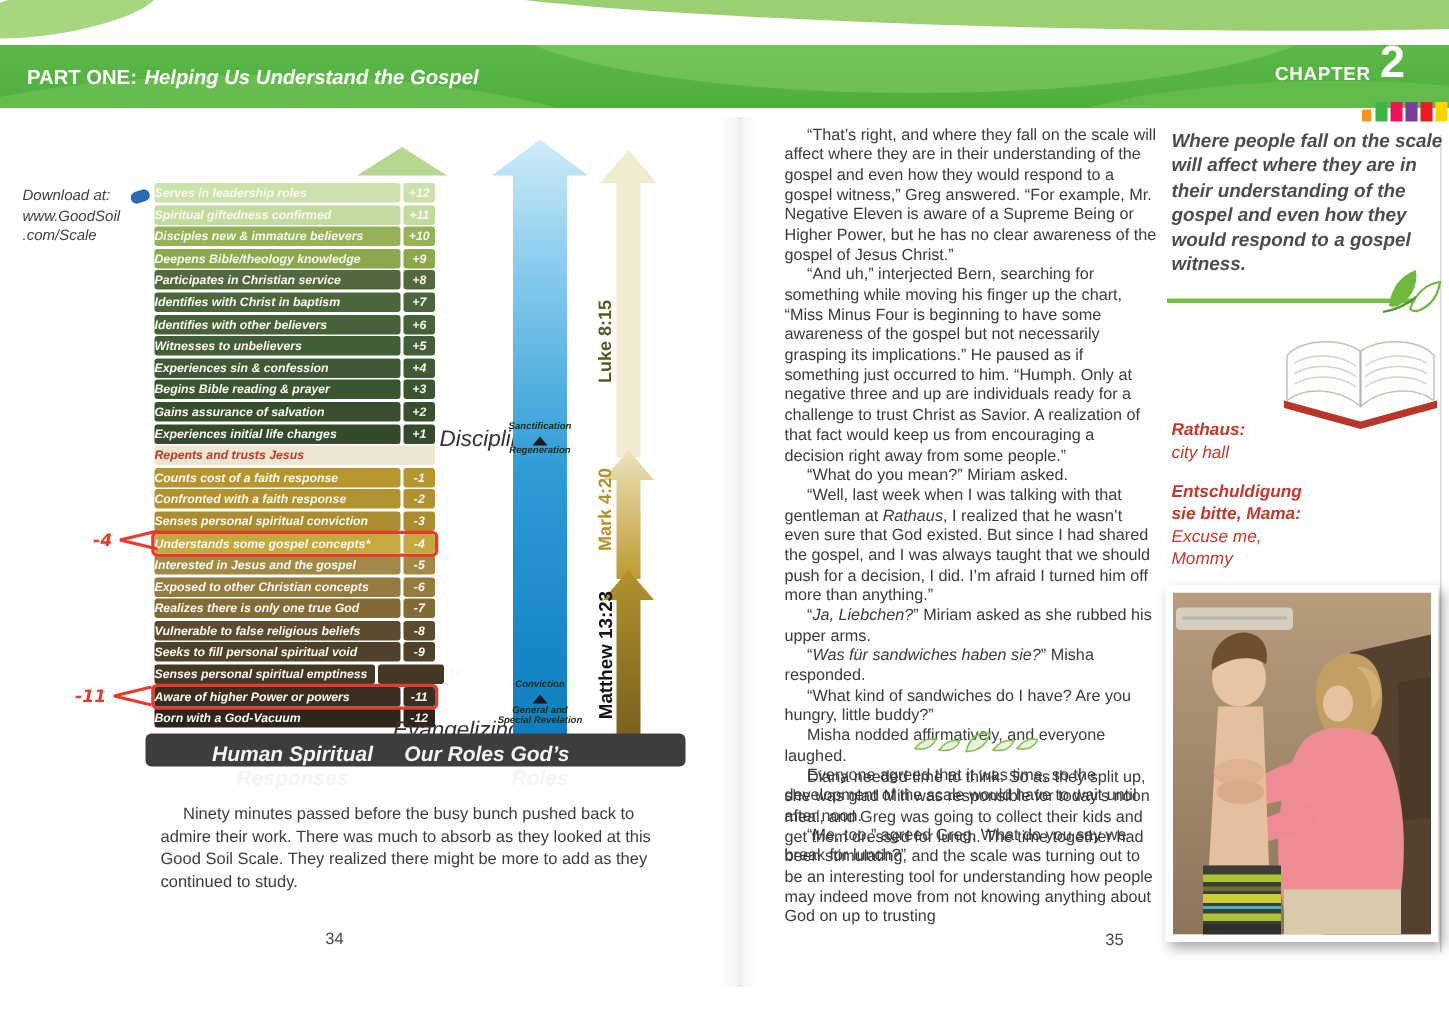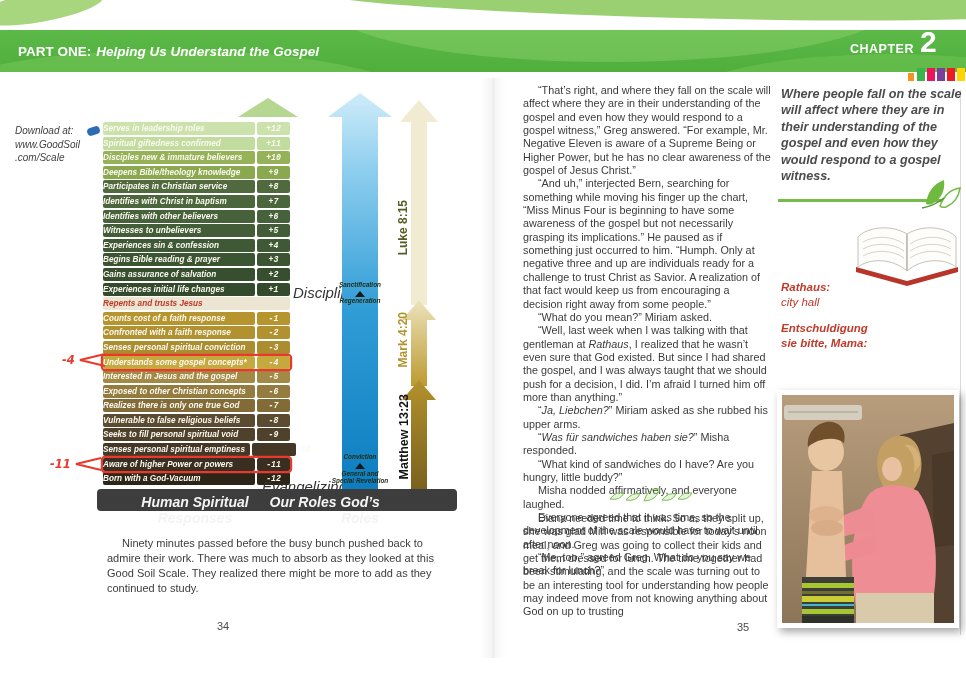--- a/index.html
+++ b/index.html
@@ -44,22 +44,22 @@
 
   .green-tip { position:absolute; left:238px; top:98px; width:0; height:0;
                border-left:30px solid transparent; border-right:30px solid transparent;
                border-bottom:19px solid #b5d78f; }
 
   #scale-rows { position:absolute; left:103px; top:122px; width:187px; }
   .srow { display:flex; height:13px; margin-bottom:1.6px; position:relative; }
   .sl { flex:1; padding-right:5px; white-space:nowrap;
         font-style:italic; font-weight:bold; font-size:8.2px; line-height:13px;
         border-radius:2px; }
-  .sv { width:33px; margin-left:2px; text-align:center; font-style:italic; font-weight:bold;
-        font-size:8.2px; line-height:13px; border-radius:2px;font-family:Liberation Mono, monospace; }
+  .sv { width:21px; margin-left:2px; text-align:center; font-style:italic; font-weight:bold;
+        font-size:8.2px; line-height:13px; border-radius:2px; }
   .srow.full .sl { padding-right:43px; }
   .srow.hl { box-shadow:0 0 0 2.2px #e8392c; border-radius:2px; z-index:3; }
 
   .anno { position:absolute; display:flex; align-items:center; z-index:4;
           color:#e8392c; font-style:italic; font-weight:bold; font-size:11.5px;
           font-family:"DejaVu Sans", sans-serif; }
   .anno-4 { left:62px; top:352px; }
   .anno-11 { left:50px; top:456px; }
   .anno svg { margin-left:1px; }
 
@@ -395,20 +395,21 @@
       <path d="M54,8 L54,45" stroke="#b9b4a7" stroke-width="1.2" fill="none"></path>
     </svg>
   </div>
 
   <div class="note note1">
     <span class="term">Rathaus:</span>
     <span class="def">city hall</span>
   </div>
   <div class="note note2">
     <span class="term">Entschuldigung sie bitte, Mama:</span>
+    <span class="def">Excuse me, Mommy</span>
   </div>
 
   <div class="photo">
     <svg width="172" height="228" viewBox="0 0 172 228">
       <defs>
         <linearGradient id="wall" x1="0" y1="0" x2="0" y2="1">
           <stop offset="0" stop-color="#b79d7c"></stop>
             <stop offset="1" stop-color="#8d755a"></stop>
         </linearGradient>
       </defs>

